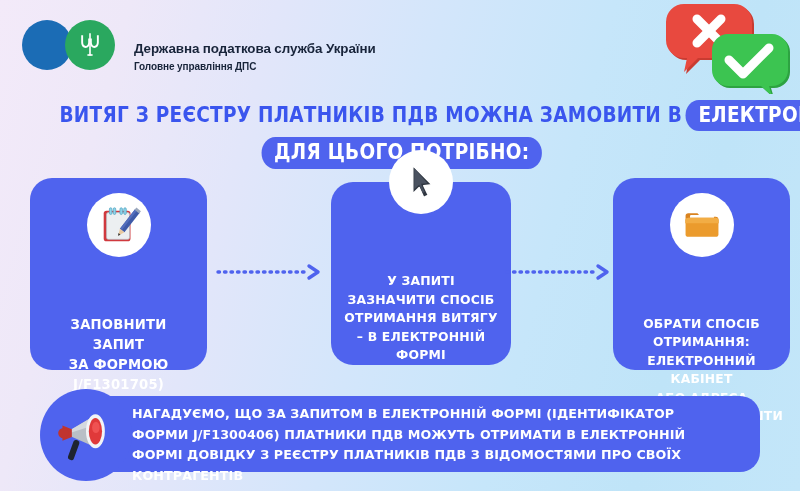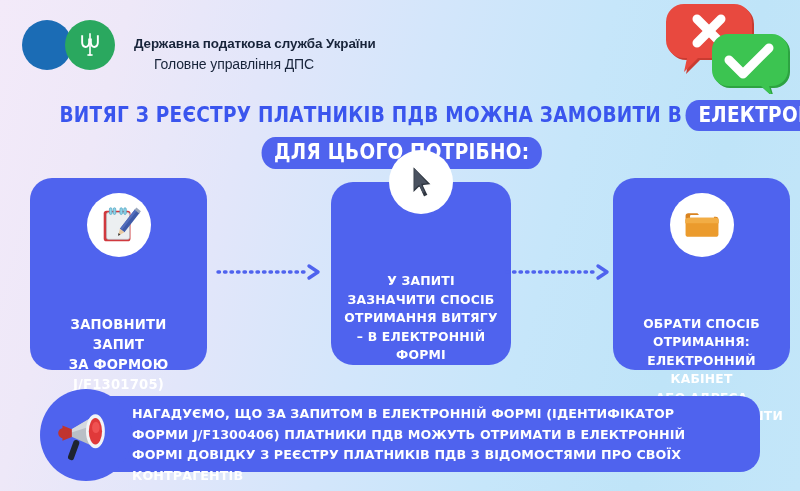--- a/index.html
+++ b/index.html
@@ -51,24 +51,23 @@
   .trident { width: 22px; height: 26px; }
 
   #org-text { line-height: 1.28; color: #18243a; }
   .org-line-1 {
     font-size: 13.4px;
     font-weight: 700;
     letter-spacing: -0.1px;
     margin-bottom: 4px;
   }
   .org-line-2, .org-line-3 {
-    font-size: 14px;
-    font-weight: 400;
+    font-size: 10px;
+    font-weight: 700;
     letter-spacing: -0.1px;
-    margin-left: 20px;
   }
 
   
   #bubbles {
     position: absolute;
     right: 8px;
     top: 2px;
     width: 128px;
     height: 92px;
   }

